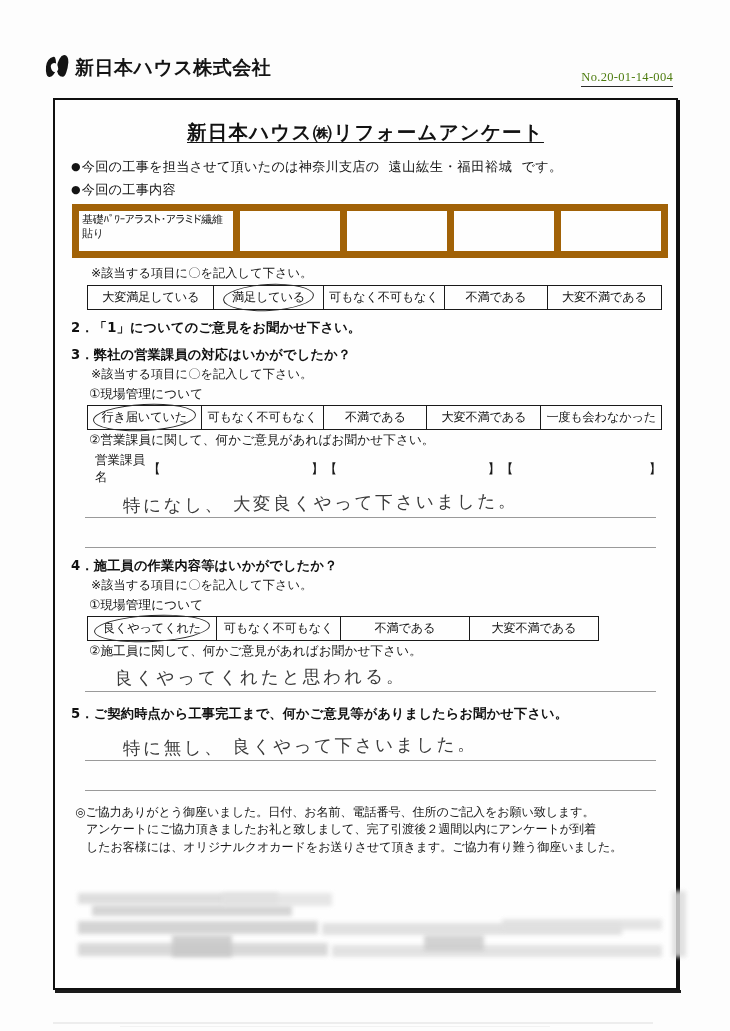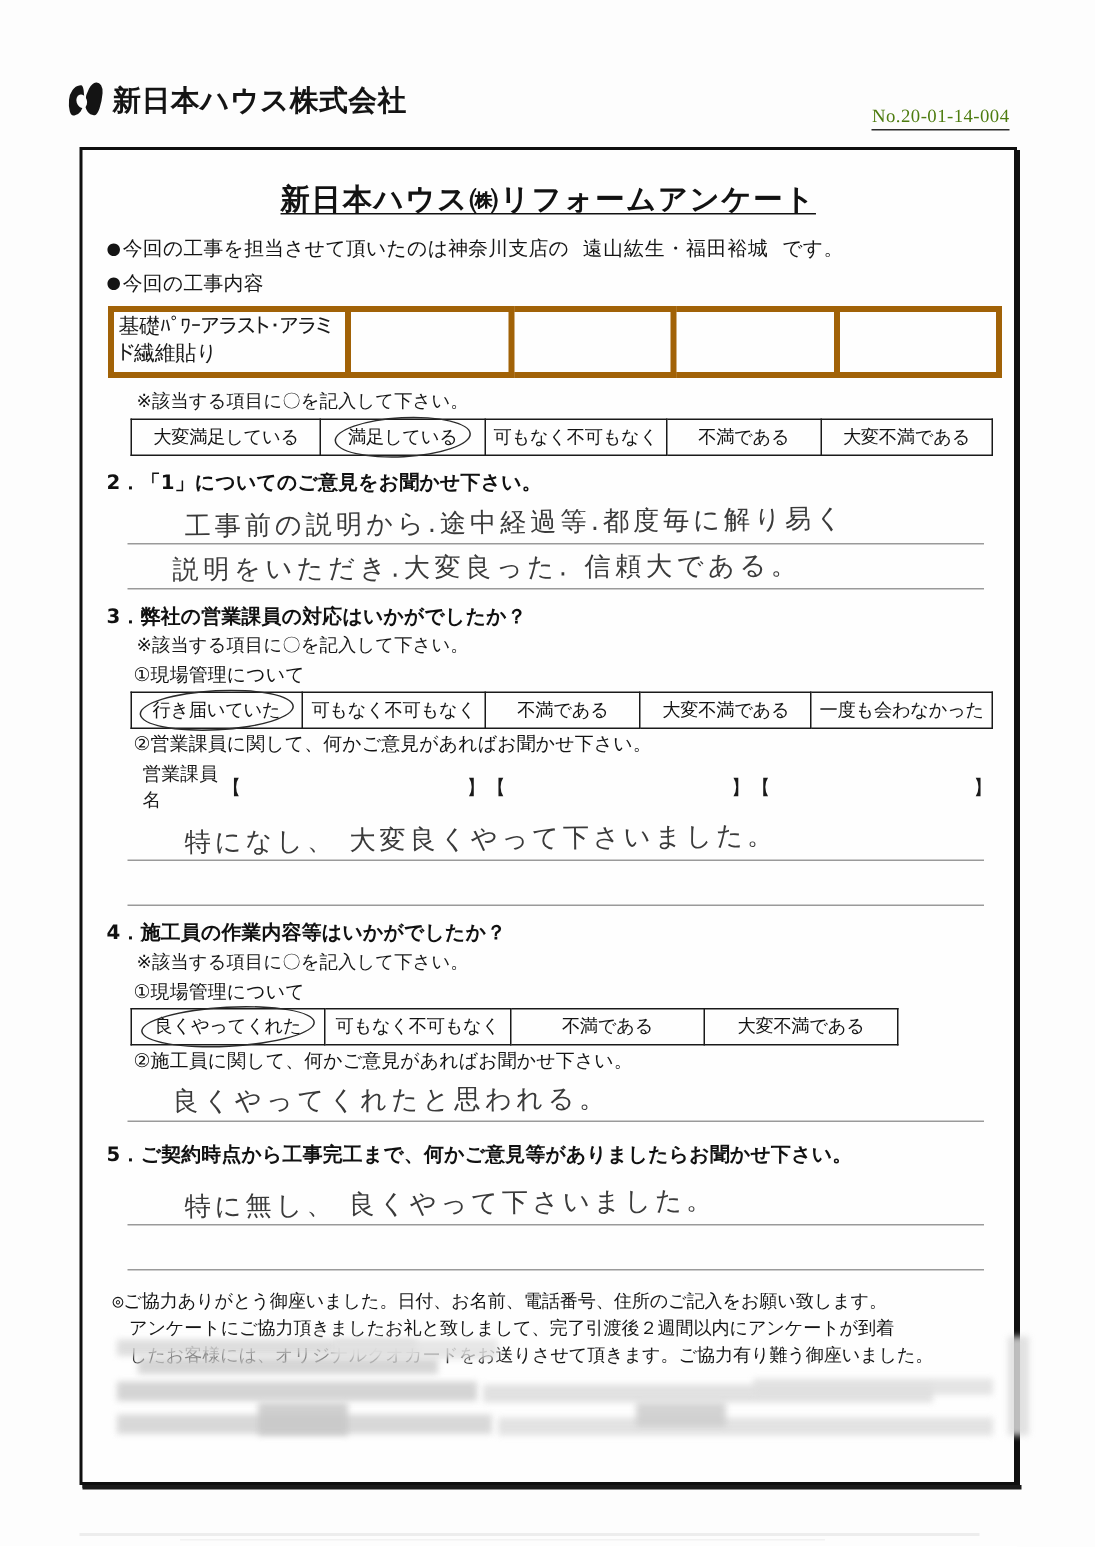--- a/index.html
+++ b/index.html
@@ -72,22 +72,22 @@
     letter-spacing:.2px;
   }
   .lead .bullet{font-size:11px;vertical-align:1px;margin-right:1px;}
   .staff{margin:0 9px;letter-spacing:.6px;}
   
   table.work{
     border-collapse:collapse;width:596px;margin:3px 0 7px 3px;
     table-layout:fixed;
   }
   table.work td{
-    border:4px solid #a16207;height:36px;vertical-align:top;
-    padding:2px 3px;font-size:14px;line-height:1.28;
+    border:7px solid #a16207;height:36px;vertical-align:top;
+    padding:2px 3px;font-size:11px;line-height:1.28;
     letter-spacing:-.2px;
   }
   table.work td.first{width:148px;}
   
   .q{
     font-size:13.2px;font-weight:bold;margin:9px 0 2px 2px;
     letter-spacing:.2px;color:#111;
   }
   .note{
     font-size:12.2px;margin:0 0 3px 22px;letter-spacing:.1px;color:#171717;
@@ -132,21 +132,21 @@
     font-size:12.4px;letter-spacing:.2px;
   }
   .brk{display:inline-flex;align-items:center;}
   .brk .bopen,.brk .bclose{font-size:13px;}
   .brk .bfill{display:inline-block;}
   
   .footer-note{
     margin:13px 4px 0 6px;font-size:12.1px;line-height:1.45;
     letter-spacing:-.1px;color:#161616;
   }
-  .footer-note .l1{text-indent:0;font-family:Liberation Mono, monospace;}
+  .footer-note .l1{text-indent:0;}
   .footer-note .l2,.footer-note .l3{margin-left:11px;}
   
   .redact{
     position:absolute;left:14px;right:8px;bottom:10px;height:84px;
   }
   .rbar{
     position:absolute;background:#d8d8d8;filter:blur(2px);opacity:.85;
   }
   .rbar.b1{left:6px;top:2px;width:200px;height:11px;}
   .rbar.b2{left:20px;top:14px;width:200px;height:11px;background:#cfcfcf;}
@@ -216,28 +216,20 @@
         <td style="width:118px"><span class="opt-wrap"><span class="circle-mark"></span><span>満足している</span></span></td>
         <td style="width:115px"><span class="opt-wrap"><span>可もなく不可もなく</span></span></td>
         <td style="width:115px"><span class="opt-wrap"><span>不満である</span></span></td>
         <td style="width:119px"><span class="opt-wrap"><span>大変不満である</span></span></td>
       </tr>
     </tbody>
         </table>
 
     <div class="q">
       <span>2．</span><span>「1」についてのご意見をお聞かせ下さい。</span>
-    </div>
-    <div class="hand-area">
-      <div class="hline">
-        <span class="hand">工事前の説明から.途中経過等.都度毎に解り易く</span>
-      </div>
-      <div class="hline">
-        <span class="hand l2">説明をいただき.大変良った. 信頼大である。</span>
-      </div>
     </div>
 
     <div class="q">
       <span>3．</span><span>弊社の営業課員の対応はいかがでしたか？</span>
     </div>
     <div class="note">※該当する項目に〇を記入して下さい。</div>
     <div class="sub">①現場管理について</div>
     <table class="opts">
       <tbody>
             <tr>

